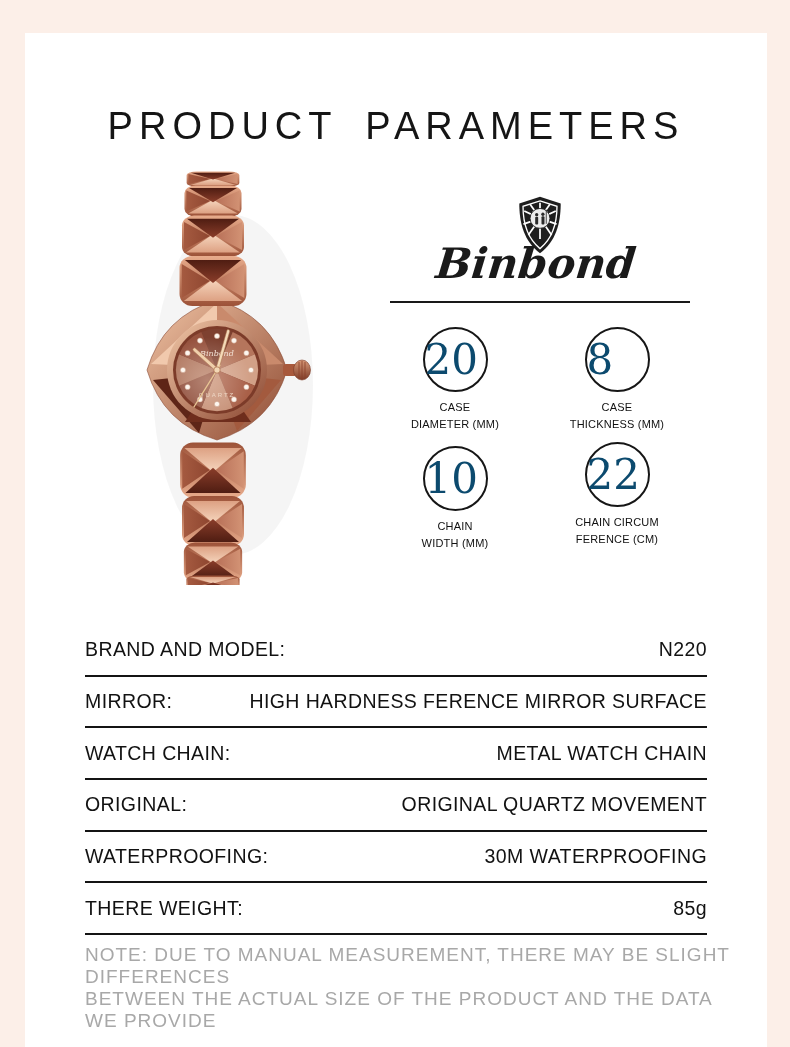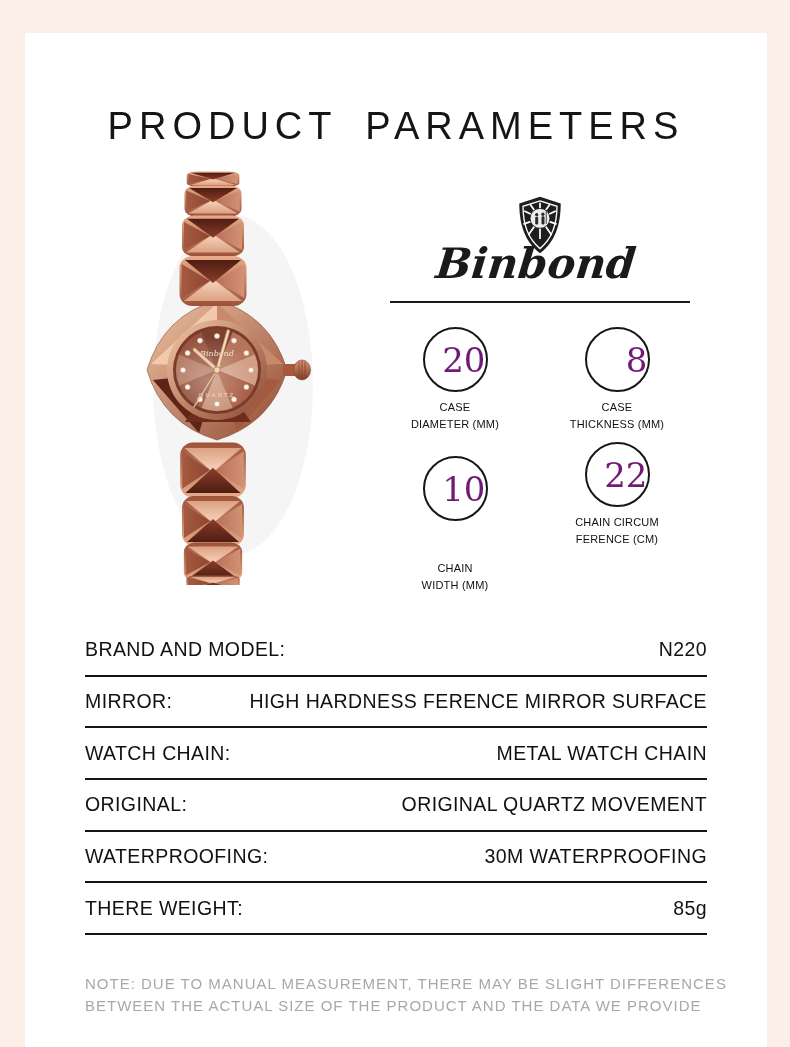--- a/index.html
+++ b/index.html
@@ -13,33 +13,33 @@
   .watch{position:absolute;left:88px;top:137px;width:205px;height:415px;}
 
   .shield{position:absolute;left:490px;top:163px;width:50px;height:58px;}
   .brand-script{position:absolute;left:361px;top:206px;width:300px;text-align:center;
         font-family:"DejaVu Serif",serif;font-style:italic;font-weight:700;font-size:42px;
         color:#1a1a1a;transform:skewX(-6deg);}
   .logo-divider{position:absolute;left:365px;top:268px;width:300px;height:2px;background:#191919;}
 
   .param{position:absolute;width:170px;display:flex;flex-direction:column;align-items:center;}
   .param-circle{width:61px;height:61px;border:2.5px solid #161616;border-radius:50%;
-        display:flex;align-items:center;justify-content:flex-end;
-        font-family:"DejaVu Serif",serif;font-size:34px;color:#701a75;}
+        display:flex;align-items:center;justify-content:flex-start;
+        font-family:"DejaVu Serif",serif;font-size:42px;color:#0c4a6e;}
   .param-label{margin-top:7px;text-align:center;font-size:11px;line-height:16.5px;
         letter-spacing:0.2px;color:#111;}
   .p1{left:345px;top:294px;} .p2{left:507px;top:294px;}
-  .p3{left:345px;top:423px;gap:32px;} .p4{left:507px;top:409px;}
+  .p3{left:345px;top:413px;} .p4{left:507px;top:409px;}
 
   .specs{position:absolute;left:60px;top:592px;width:622px;}
   .spec-row{box-sizing:border-box;height:51.7px;border-bottom:2px solid #141414;
         display:flex;align-items:center;justify-content:space-between;
         font-size:19.5px;letter-spacing:0.4px;color:#121212;white-space:nowrap;}
 
-  .note{position:absolute;left:60px;top:940px;width:648px;font-size:15px;
+  .note{position:absolute;left:60px;top:911px;width:648px;font-size:19px;
         letter-spacing:1px;line-height:22px;color:#a8a8a8;}
 </style>
 </head>
 <body>
 
 <div class="stage">
   <div class="card">
 
     <div class="title">PRODUCT PARAMETERS</div>
 

